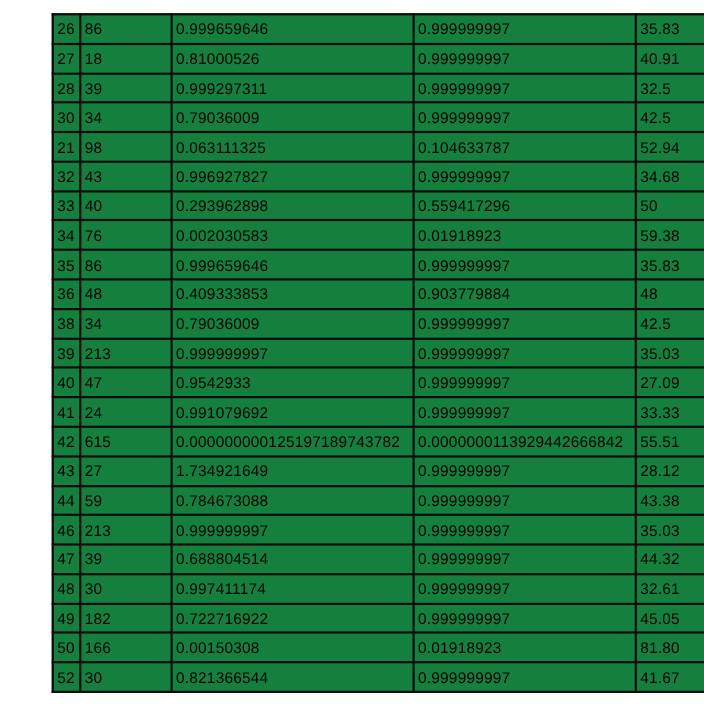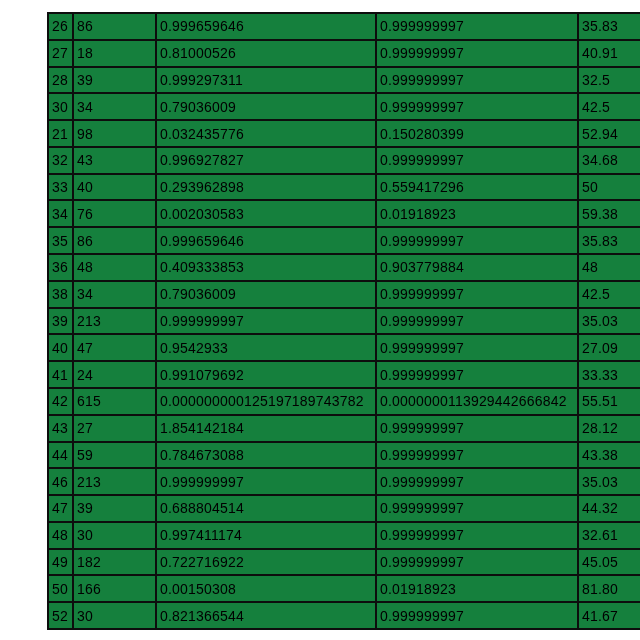--- a/index.html
+++ b/index.html
@@ -83,22 +83,22 @@
         <tr>
           <td>30</td>
           <td>34</td>
           <td>0.79036009</td>
           <td>0.999999997</td>
           <td>42.5</td>
         </tr>
         <tr>
           <td>21</td>
           <td>98</td>
-          <td>0.032435776</td>
-          <td>0.150280399</td>
+          <td>0.063111325</td>
+          <td>0.104633787</td>
           <td>52.94</td>
         </tr>
         <tr>
           <td>32</td>
           <td>43</td>
           <td>0.996927827</td>
           <td>0.999999997</td>
           <td>34.68</td>
         </tr>
         <tr>
@@ -160,21 +160,21 @@
         <tr>
           <td>42</td>
           <td>615</td>
           <td>0.000000000125197189743782</td>
           <td>0.0000000113929442666842</td>
           <td>55.51</td>
         </tr>
         <tr>
           <td>43</td>
           <td>27</td>
-          <td>1.854142184</td>
+          <td>1.734921649</td>
           <td>0.999999997</td>
           <td>28.12</td>
         </tr>
         <tr>
           <td>44</td>
           <td>59</td>
           <td>0.784673088</td>
           <td>0.999999997</td>
           <td>43.38</td>
         </tr>

